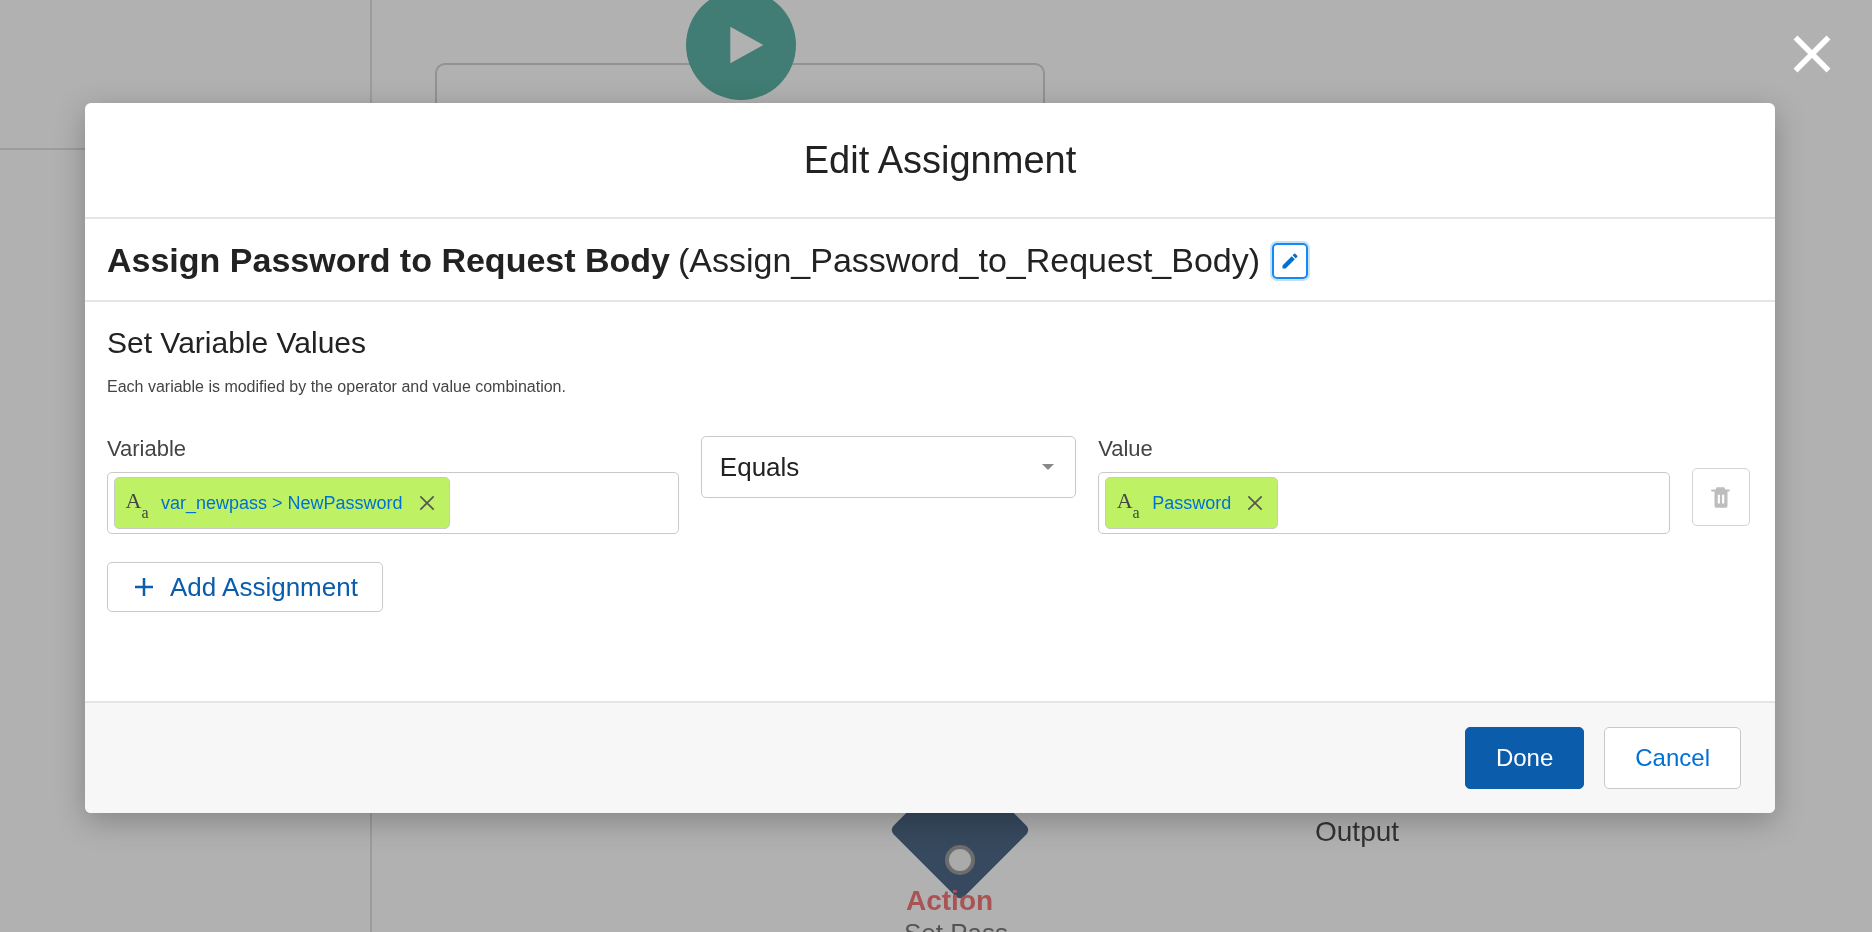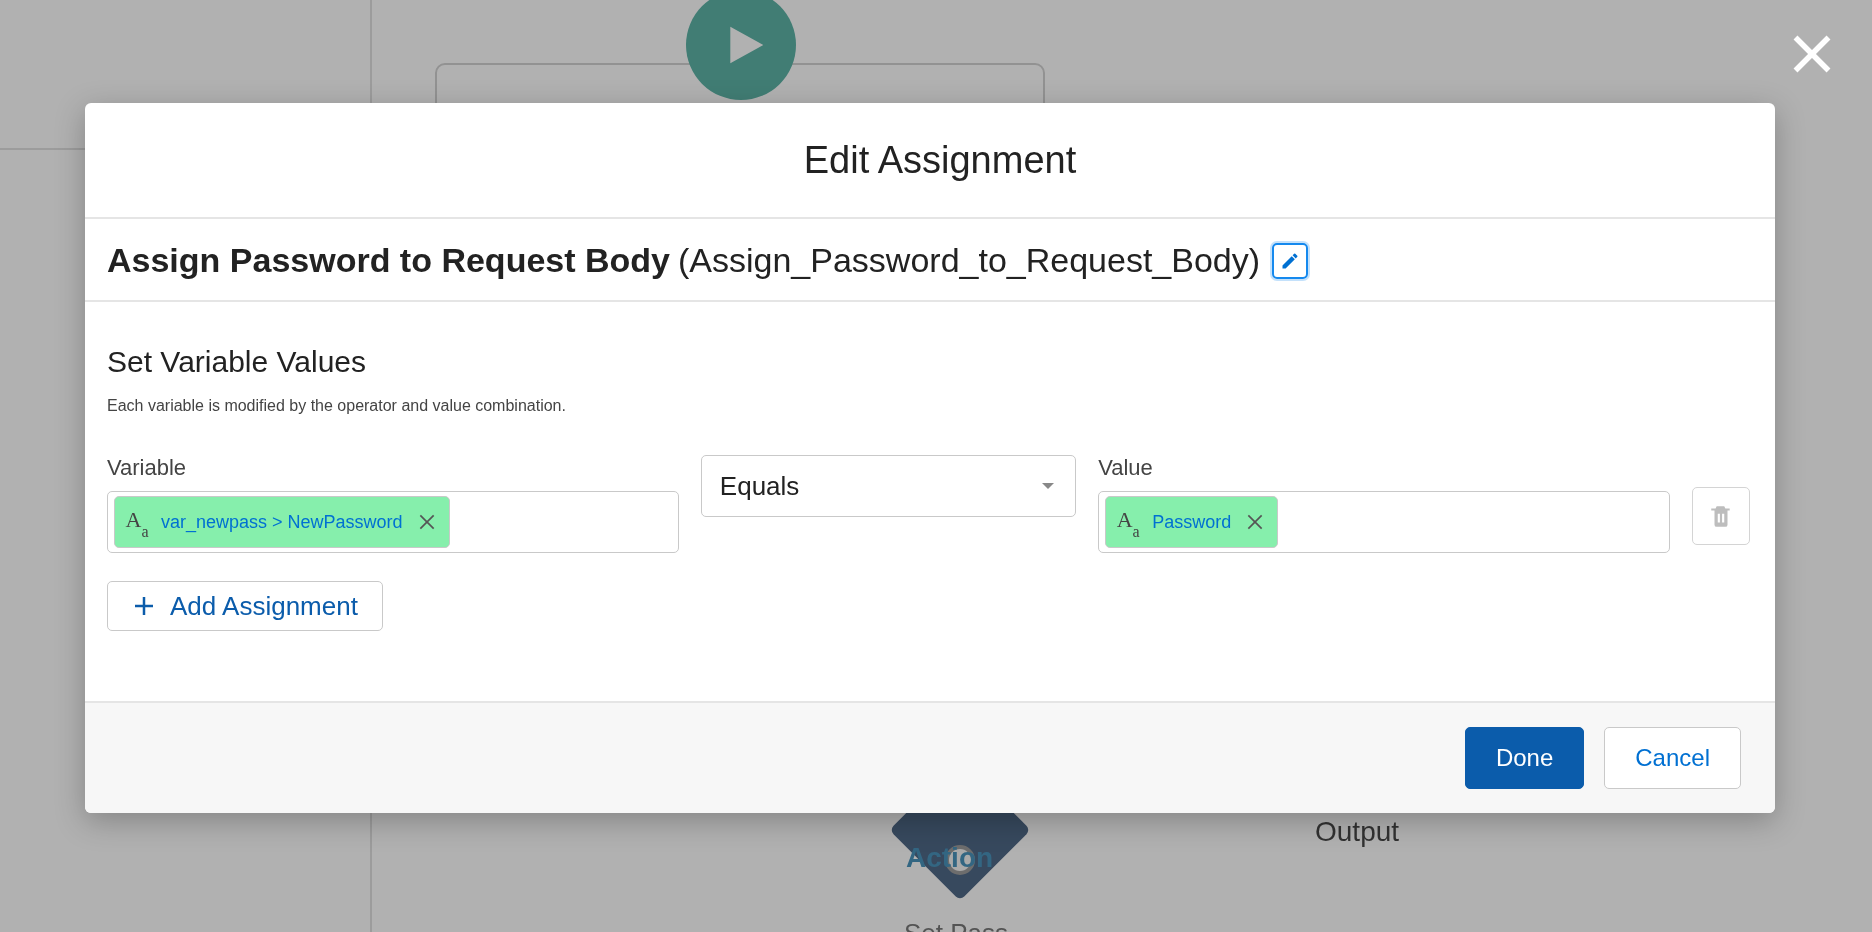--- a/index.html
+++ b/index.html
@@ -40,22 +40,22 @@
     position:absolute; left:910px; top:780px;
     width:100px; height:100px; background:#0b2e59;
     transform: rotate(45deg); border-radius:6px;
   }
   .bg-action-handle {
     position:absolute; left:945px; top:845px;
     width:30px; height:30px; border-radius:50%;
     background:#f0f0f0; border:4px solid #777;
   }
   .bg-action-label {
-    position:absolute; left:906px; top:842px;
-    font-size:28px; font-weight:700; color:#0369a1;
+    position:absolute; left:906px; top:885px;
+    font-size:28px; font-weight:700; color:#ef4444;
   }
   .bg-action-sub {
     position:absolute; left:904px; top:918px;
     font-size:26px; color:#444;
   }
   .bg-output {
     position:absolute; left:1315px; top:816px;
     font-size:28px; color:#000000;
   }
 
@@ -103,21 +103,20 @@
     display:flex; align-items:center; justify-content:center;
     margin-left:4px;
     box-shadow: 0 0 0 2px rgba(21,137,238,0.25);
     cursor:pointer;
   }
   .edit-badge svg { width:20px; height:20px; fill:#0070d2; }
 
   .modal-body {
     padding: 24px 22px 18px 22px;
     flex:1;
-    margin-top:19px;
   }
   .section-title { font-size:30px; color:#222; margin-bottom:18px; }
   .section-desc { font-size:16px; color:#444; margin-bottom:40px; }
 
   .row {
     display:flex; align-items:flex-start; gap:22px;
   }
   .col { display:flex; flex-direction:column; }
   .col.variable { width:582px; }
   .col.operator { width:382px; }
@@ -133,21 +132,21 @@
     display:flex; align-items:center;
     padding: 4px 6px;
     background:#fff;
     gap:6px;
   }
   .pill {
     display:flex; align-items:center; gap:10px;
     border:1px solid #c9c9c9; border-radius:5px;
     padding: 6px 12px 6px 8px;
     height:52px;
-    background:#86efac;
+    background:#bef264;
   }
   .pill-icon {
     font-family: Georgia, serif;
     font-size:22px; color:#444;
     width:28px; text-align:center;
   }
   .pill-icon sub { font-size:16px; position:relative; top:4px; }
   .pill-text { font-size:18px; color:#0070d2; white-space:nowrap; }
   .pill-x {
     margin-left:4px; cursor:pointer;

